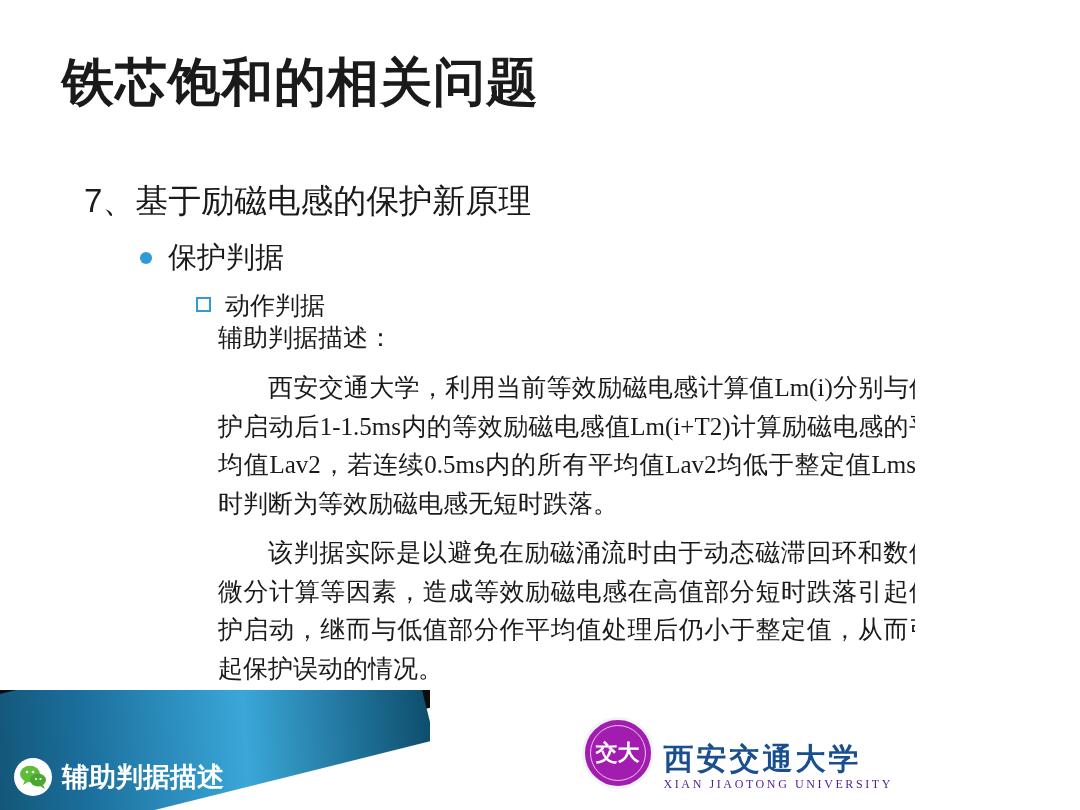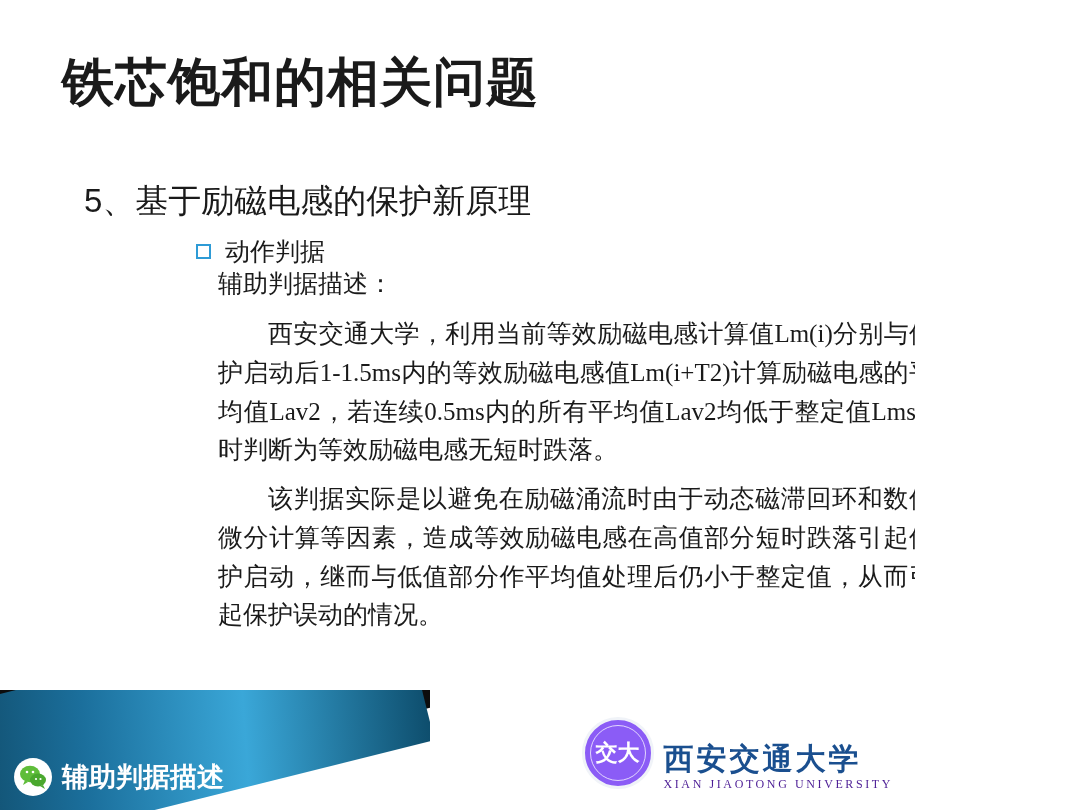--- a/index.html
+++ b/index.html
@@ -182,21 +182,21 @@
     position: absolute;
     right: 22px;
     bottom: 18px;
     display: flex;
     align-items: center;
   }
   .uni-seal {
     width: 66px;
     height: 66px;
     border-radius: 50%;
-    background: #8b5cf6;
+    background: #a21caf;
     border: 3px solid #f0f3f8;
     display: flex;
     align-items: center;
     justify-content: center;
     margin-right: 10px;
     flex: none;
     position: relative;
   }
   .uni-seal .inner-ring {
     position: absolute;
@@ -236,22 +236,26 @@
 </style>
 </head>
 <body>
 
 <div class="slide">
 
   <div class="slide-title">铁芯饱和的相关问题</div>
 
   <div class="body-area">
 
-    <div class="level1">5、基于励磁电感的保护新原理</div>
-
+    <div class="level1">7、基于励磁电感的保护新原理</div>
+
+    <div class="level2">
+      <span class="bullet-dot"></span>
+      <span>保护判据</span>
+    </div>
 
     <div class="level3">
       <span class="bullet-square"></span>
       <span>动作判据</span>
     </div>
 
     <div class="level4">辅助判据描述：</div>
 
     <div class="para">西安交通大学，利用当前等效励磁电感计算值Lm(i)分别与保护启动后1-1.5ms内的等效励磁电感值Lm(i+T2)计算励磁电感的平均值Lav2，若连续0.5ms内的所有平均值Lav2均低于整定值Lmset时判断为等效励磁电感无短时跌落。</div>
 

